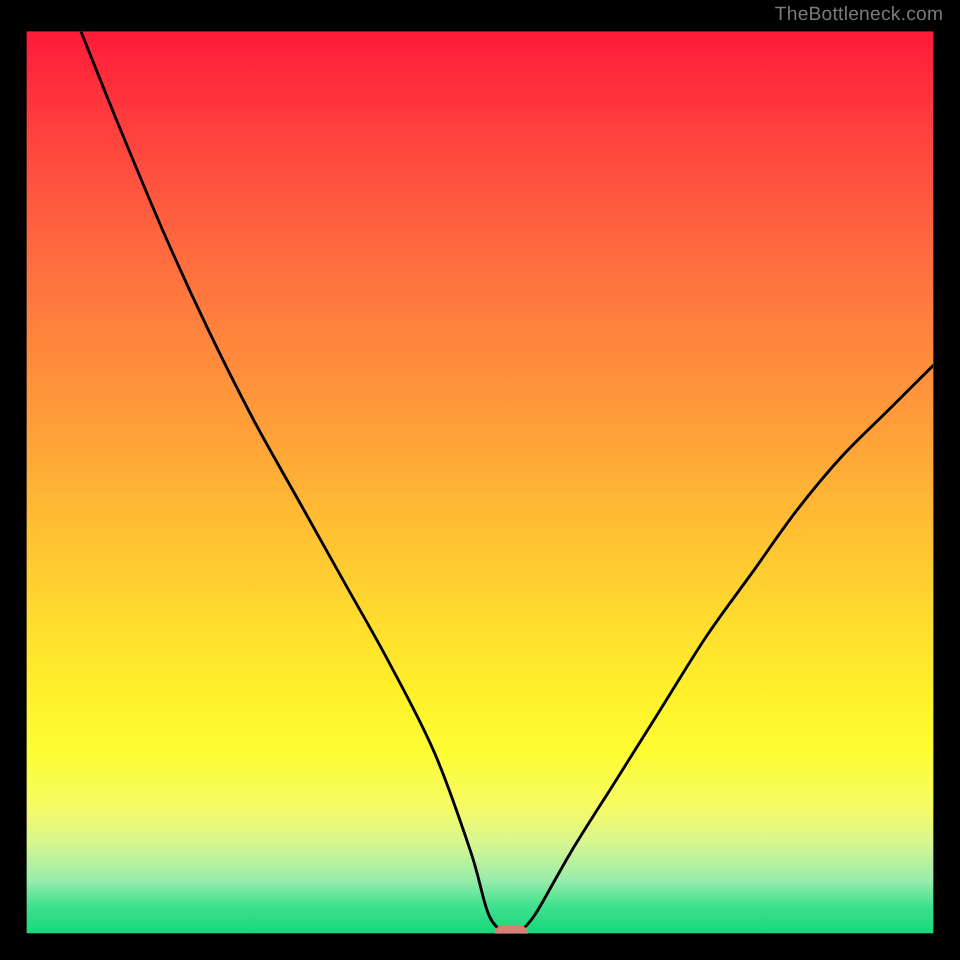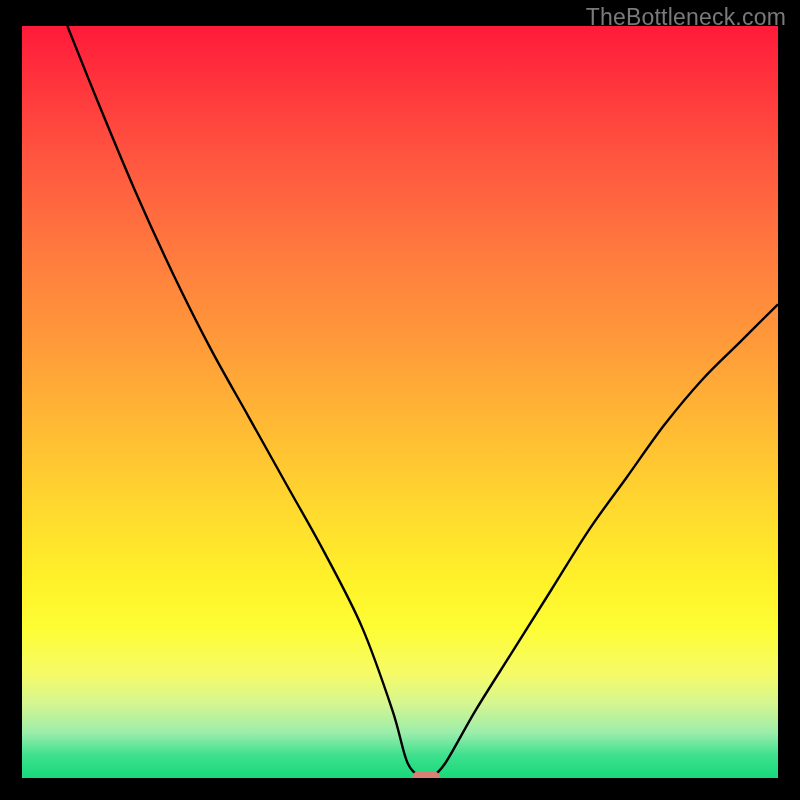--- a/index.html
+++ b/index.html
@@ -15,21 +15,21 @@
     position: relative;
     width: 800px;
     height: 800px;
     background: #000;
   }
   .watermark {
     position: absolute;
     top: 4px;
     right: 14px;
     color: #7a7a7a;
-    font-size: 23px;
+    font-size: 16px;
     font-weight: 500;
     letter-spacing: 0.2px;
     z-index: 10;
   }
   .plot-area {
     position: absolute;
     left: 22px;
     top: 26px;
     width: 756px;
     height: 752px;

